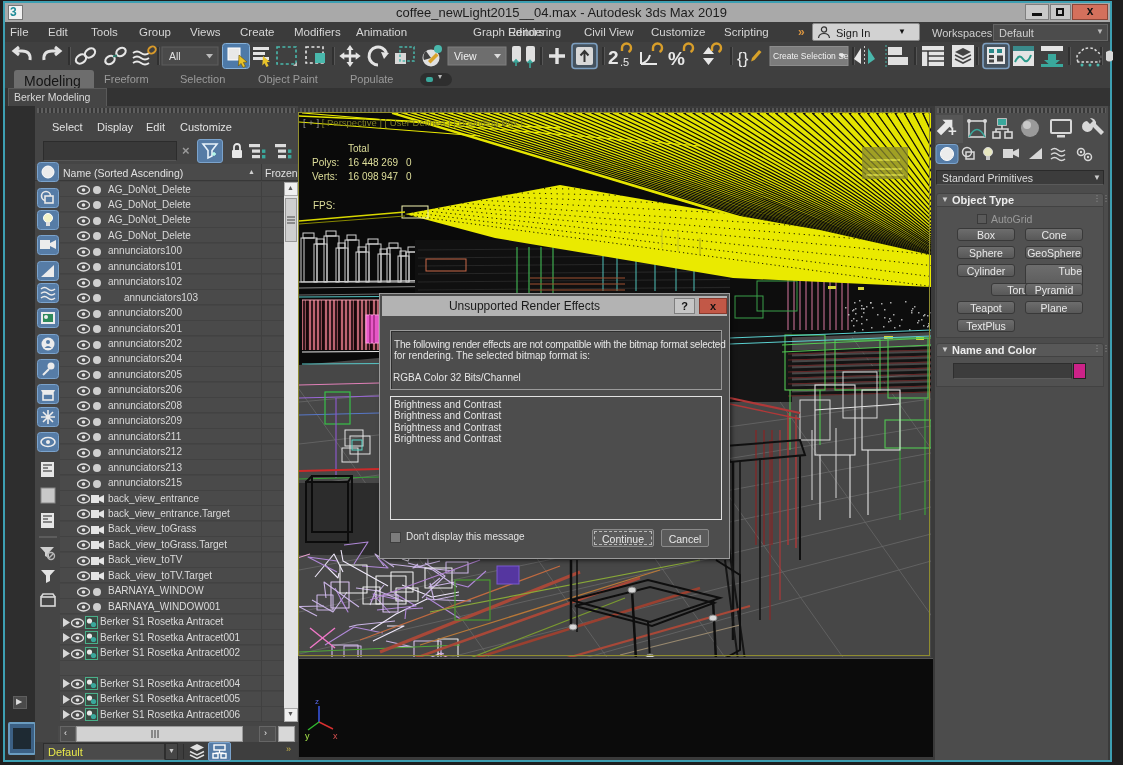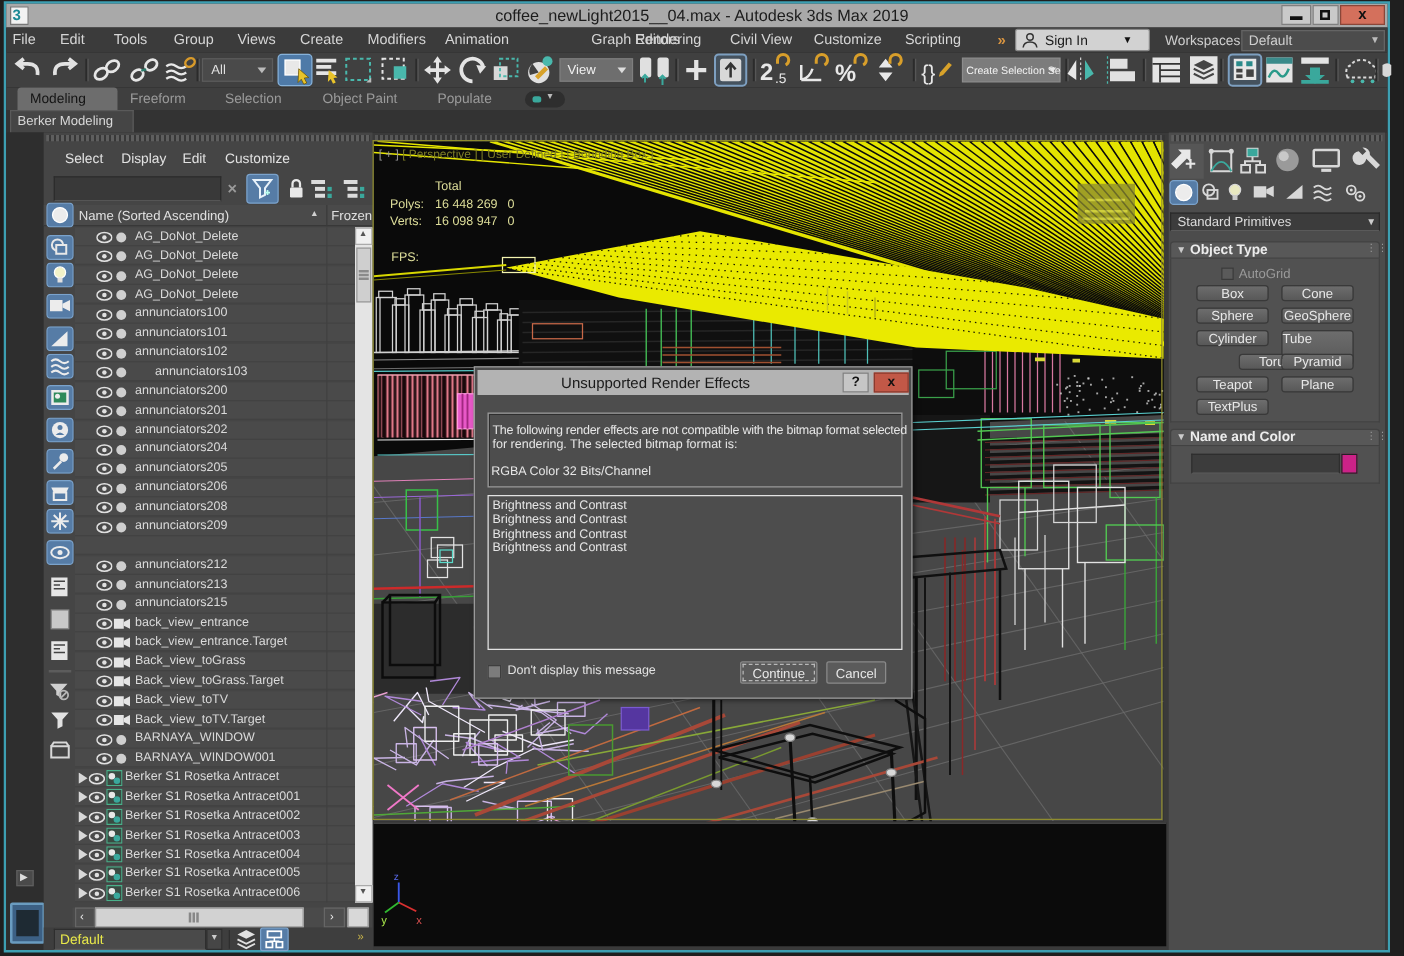--- a/index.html
+++ b/index.html
@@ -175,21 +175,21 @@
       </g>
       <circle cx="1082" cy="23" r="1.5" fill="#49b8ac"></circle>
       <circle cx="1090" cy="23" r="1.5" fill="#49b8ac"></circle>
       <circle cx="1098" cy="23" r="1.5" fill="#49b8ac"></circle>
       <line x1="1101" y1="5" x2="1101" y2="23" stroke="#2b2b2b" stroke-width="1.5"></line>
       <line x1="1102.5" y1="5" x2="1102.5" y2="23" stroke="#565656" stroke-width="1"></line>
       <path d="M1106 10 q4 -3 7 0 l0 8 q-4 3 -7 0 z" fill="#d8d8d8"></path>
     </svg>
 <div class="abs" style="left:5px;top:70px;width:1105px;height:18px;background:#3f3f3f;"></div>
 <div class="abs" style="left:14px;top:70px;width:80px;height:18px;background:#6d6d6d;border-radius:3px 3px 0 0;"></div>
-<div class="txt" style="left:24px;top:73px;font-size:11px;color:#141414;">Modeling</div>
+<div class="txt" style="left:24px;top:73px;font-size:14px;color:#141414;">Modeling</div>
 <div class="txt" style="left:104px;top:73px;font-size:11px;color:#9b9b9b;">Freeform</div>
 <div class="txt" style="left:180px;top:73px;font-size:11px;color:#9b9b9b;">Selection</div>
 <div class="txt" style="left:258px;top:73px;font-size:11px;color:#9b9b9b;">Object Paint</div>
 <div class="txt" style="left:350px;top:73px;font-size:11px;color:#9b9b9b;">Populate</div>
 <div class="abs" style="left:420px;top:73px;width:32px;height:13px;background:#2e2e2e;border-radius:7px;"></div>
 <div class="abs" style="left:426px;top:77px;width:7px;height:5px;background:#3aa89c;border-radius:2px;"></div>
 <div class="txt" style="left:438px;top:72px;font-size:8px;color:#bbb;">▾</div>
 <div class="abs" style="left:5px;top:88px;width:1105px;height:18px;background:#333333;"></div>
 <div class="abs" style="left:8px;top:88px;width:99px;height:18px;background:#454545;border:1px solid #5a5a5a;border-bottom:none;"></div>
 <div class="txt" style="left:14px;top:91px;font-size:10.5px;color:#d8d8d8;">Berker Modeling</div>
@@ -505,20 +505,30 @@
       <svg width="13" height="10" viewBox="0 0 13 10" style="position:absolute;left:77px;top:3px;">
         <ellipse cx="6.5" cy="5" rx="6" ry="4" fill="none" stroke="#e0e0e0" stroke-width="1.3"></ellipse>
         <circle cx="6.5" cy="5" r="1.8" fill="#e0e0e0"></circle>
       </svg>
       <svg width="10" height="10" viewBox="0 0 10 10" style="position:absolute;left:92px;top:3px;">
         <circle cx="5" cy="5" r="4" fill="#cfcfcf"></circle>
       </svg>
       <div class="txt" style="left:108px;top:1.5px;font-size:10px;color:#dadada;">annunciators209</div>
     </div>
     <div class="abs" style="left:60px;top:429.2px;width:238px;height:15px;background:#4a4a4a;border-bottom:1px solid #424242;"></div>
+    <div class="abs" style="left:0;top:429.2px;width:298px;height:15px;">
+      <svg width="13" height="10" viewBox="0 0 13 10" style="position:absolute;left:77px;top:3px;">
+        <ellipse cx="6.5" cy="5" rx="6" ry="4" fill="none" stroke="#e0e0e0" stroke-width="1.3"></ellipse>
+        <circle cx="6.5" cy="5" r="1.8" fill="#e0e0e0"></circle>
+      </svg>
+      <svg width="10" height="10" viewBox="0 0 10 10" style="position:absolute;left:92px;top:3px;">
+        <circle cx="5" cy="5" r="4" fill="#cfcfcf"></circle>
+      </svg>
+      <div class="txt" style="left:108px;top:1.5px;font-size:10px;color:#dadada;">annunciators211</div>
+    </div>
     <div class="abs" style="left:60px;top:444.6px;width:238px;height:15px;background:#4a4a4a;border-bottom:1px solid #424242;"></div>
     <div class="abs" style="left:0;top:444.6px;width:298px;height:15px;">
       <svg width="13" height="10" viewBox="0 0 13 10" style="position:absolute;left:77px;top:3px;">
         <ellipse cx="6.5" cy="5" rx="6" ry="4" fill="none" stroke="#e0e0e0" stroke-width="1.3"></ellipse>
         <circle cx="6.5" cy="5" r="1.8" fill="#e0e0e0"></circle>
       </svg>
       <svg width="10" height="10" viewBox="0 0 10 10" style="position:absolute;left:92px;top:3px;">
         <circle cx="5" cy="5" r="4" fill="#cfcfcf"></circle>
       </svg>
       <div class="txt" style="left:108px;top:1.5px;font-size:10px;color:#dadada;">annunciators212</div>
@@ -681,35 +691,20 @@
         <path d="M1 0 L8 4.5 L1 9 Z" fill="#d8d8d8"></path>
       </svg>
       <svg width="13" height="13" viewBox="0 0 13 13" style="position:absolute;left:85px;top:1px;">
         <rect x="0.5" y="0.5" width="12" height="12" fill="#3a4a42" stroke="#4ab08a"></rect>
         <circle cx="4.5" cy="5" r="2.6" fill="#e8e8e8"></circle>
         <circle cx="8.5" cy="8.5" r="2.6" fill="#3aa89c"></circle>
       </svg>
       <div class="txt" style="left:100px;top:1.5px;font-size:10px;color:#dadada;">Berker S1 Rosetka Antracet002</div>
     </div>
     <div class="abs" style="left:60px;top:661.0px;width:238px;height:15px;background:#4a4a4a;border-bottom:1px solid #424242;"></div>
-    <div class="abs" style="left:0;top:661.0px;width:298px;height:15px;">
-      <svg width="13" height="10" viewBox="0 0 13 10" style="position:absolute;left:71px;top:3px;">
-        <ellipse cx="6.5" cy="5" rx="6" ry="4" fill="none" stroke="#e0e0e0" stroke-width="1.3"></ellipse>
-        <circle cx="6.5" cy="5" r="1.8" fill="#e0e0e0"></circle>
-      </svg>
-      <svg width="9" height="9" viewBox="0 0 9 9" style="position:absolute;left:62px;top:3px;">
-        <path d="M1 0 L8 4.5 L1 9 Z" fill="#d8d8d8"></path>
-      </svg>
-      <svg width="13" height="13" viewBox="0 0 13 13" style="position:absolute;left:85px;top:1px;">
-        <rect x="0.5" y="0.5" width="12" height="12" fill="#3a4a42" stroke="#4ab08a"></rect>
-        <circle cx="4.5" cy="5" r="2.6" fill="#e8e8e8"></circle>
-        <circle cx="8.5" cy="8.5" r="2.6" fill="#3aa89c"></circle>
-      </svg>
-      <div class="txt" style="left:100px;top:1.5px;font-size:10px;color:#dadada;">Berker S1 Rosetka Antracet003</div>
-    </div>
     <div class="abs" style="left:60px;top:676.4px;width:238px;height:15px;background:#4a4a4a;border-bottom:1px solid #424242;"></div>
     <div class="abs" style="left:0;top:676.4px;width:298px;height:15px;">
       <svg width="13" height="10" viewBox="0 0 13 10" style="position:absolute;left:71px;top:3px;">
         <ellipse cx="6.5" cy="5" rx="6" ry="4" fill="none" stroke="#e0e0e0" stroke-width="1.3"></ellipse>
         <circle cx="6.5" cy="5" r="1.8" fill="#e0e0e0"></circle>
       </svg>
       <svg width="9" height="9" viewBox="0 0 9 9" style="position:absolute;left:62px;top:3px;">
         <path d="M1 0 L8 4.5 L1 9 Z" fill="#d8d8d8"></path>
       </svg>
       <svg width="13" height="13" viewBox="0 0 13 13" style="position:absolute;left:85px;top:1px;">
@@ -1471,21 +1466,21 @@
 <div class="txt" style="left:952px;top:194px;font-size:11px;font-weight:bold;color:#ececec;">Object Type</div>
 <div class="txt" style="left:1093px;top:194px;font-size:8px;color:#9a9a9a;letter-spacing:1px;">⋮⋮</div>
 <div class="abs" style="left:936px;top:207px;width:168px;height:131px;background:#515151;border:1px solid #424242;border-top:none;"></div>
 <div class="abs" style="left:977px;top:214px;width:10px;height:10px;background:#5a5a5a;border:1px solid #3a3a3a;"></div>
 <div class="txt" style="left:991px;top:213px;font-size:10.5px;color:#9a9a9a;">AutoGrid</div>
 <div class="abs" style="left:957px;top:228px;width:58px;height:13px;background:linear-gradient(#6d6d6d,#585858);border:1px solid #393939;border-radius:3px;color:#e8e8e8;font-size:10.5px;text-align:center;line-height:12px;">Box</div>
 <div class="abs" style="left:1025px;top:228px;width:58px;height:13px;background:linear-gradient(#6d6d6d,#585858);border:1px solid #393939;border-radius:3px;color:#e8e8e8;font-size:10.5px;text-align:center;line-height:12px;">Cone</div>
 <div class="abs" style="left:957px;top:246px;width:58px;height:13px;background:linear-gradient(#6d6d6d,#585858);border:1px solid #393939;border-radius:3px;color:#e8e8e8;font-size:10.5px;text-align:center;line-height:12px;">Sphere</div>
 <div class="abs" style="left:1025px;top:246px;width:58px;height:13px;background:linear-gradient(#6d6d6d,#585858);border:1px solid #393939;border-radius:3px;color:#e8e8e8;font-size:10.5px;text-align:center;line-height:12px;">GeoSphere</div>
 <div class="abs" style="left:957px;top:264px;width:58px;height:13px;background:linear-gradient(#6d6d6d,#585858);border:1px solid #393939;border-radius:3px;color:#e8e8e8;font-size:10.5px;text-align:center;line-height:12px;">Cylinder</div>
-<div class="abs" style="left:1025px;top:264px;width:58px;height:28px;background:linear-gradient(#6d6d6d,#585858);border:1px solid #393939;border-radius:3px;color:#e8e8e8;font-size:10.5px;text-align:left;line-height:12px;">Tube</div>
+<div class="abs" style="left:1025px;top:264px;width:58px;height:28px;background:linear-gradient(#6d6d6d,#585858);border:1px solid #393939;border-radius:3px;color:#e8e8e8;font-size:10.5px;text-align:right;line-height:12px;">Tube</div>
 <div class="abs" style="left:957px;top:283px;width:58px;height:13px;background:linear-gradient(#6d6d6d,#585858);border:1px solid #393939;border-radius:3px;color:#e8e8e8;font-size:10.5px;text-align:center;line-height:12px;margin-left:34px;">Torus</div>
 <div class="abs" style="left:1025px;top:283px;width:58px;height:13px;background:linear-gradient(#6d6d6d,#585858);border:1px solid #393939;border-radius:3px;color:#e8e8e8;font-size:10.5px;text-align:center;line-height:12px;">Pyramid</div>
 <div class="abs" style="left:957px;top:301px;width:58px;height:13px;background:linear-gradient(#6d6d6d,#585858);border:1px solid #393939;border-radius:3px;color:#e8e8e8;font-size:10.5px;text-align:center;line-height:12px;">Teapot</div>
 <div class="abs" style="left:1025px;top:301px;width:58px;height:13px;background:linear-gradient(#6d6d6d,#585858);border:1px solid #393939;border-radius:3px;color:#e8e8e8;font-size:10.5px;text-align:center;line-height:12px;">Plane</div>
 <div class="abs" style="left:957px;top:319px;width:58px;height:13px;background:linear-gradient(#6d6d6d,#585858);border:1px solid #393939;border-radius:3px;color:#e8e8e8;font-size:10.5px;text-align:center;line-height:12px;">TextPlus</div>
 <div class="abs" style="left:936px;top:343px;width:168px;height:14px;background:#585858;border-radius:3px 3px 0 0;border:1px solid #424242;"></div>
 <div class="txt" style="left:941px;top:345px;font-size:8px;color:#ccc;">▼</div>
 <div class="txt" style="left:952px;top:344px;font-size:11px;font-weight:bold;color:#ececec;">Name and Color</div>
 <div class="txt" style="left:1093px;top:344px;font-size:8px;color:#9a9a9a;letter-spacing:1px;">⋮⋮</div>
 <div class="abs" style="left:936px;top:357px;width:168px;height:30px;background:#515151;border:1px solid #424242;border-top:none;"></div>

